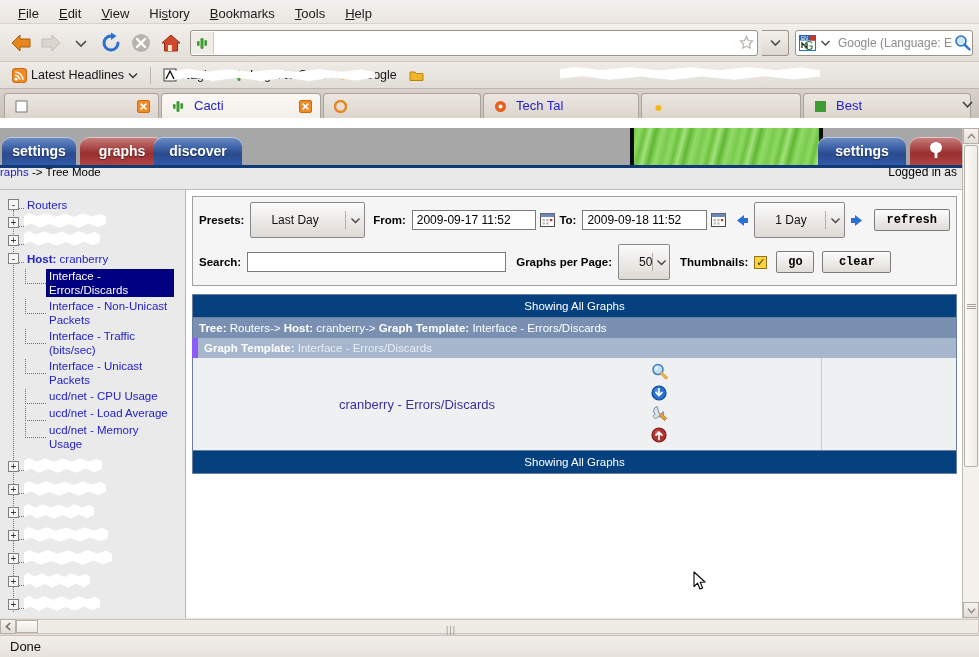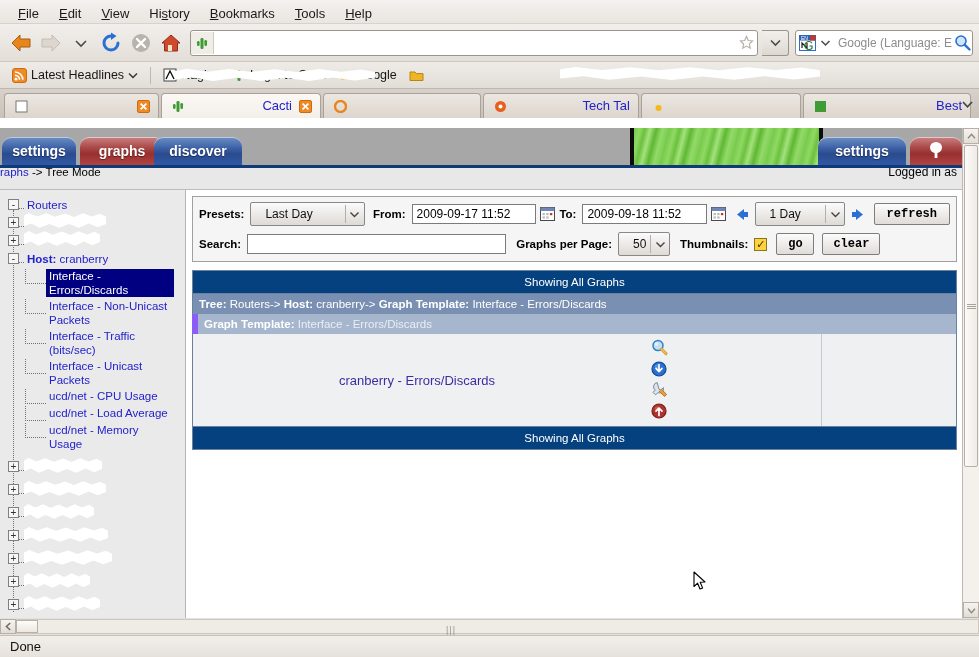--- a/index.html
+++ b/index.html
@@ -124,21 +124,20 @@
     min-width: 60px;
     display:flex; align-items:center;
     padding: 0 8px;
     margin-right: 2px;
     border-radius: 4px 4px 0 0;
     border:1px solid #a9a29a; border-bottom:none;
     background: linear-gradient(#ece7e2, #dcd5cd);
     font-size: 13px; color:#1c1c1c;
     position:relative; overflow:hidden;
     box-sizing: border-box;
-    text-align: right;
   }
   .tab.active { background: linear-gradient(#fbf8f5, #f3efea); }
   .tab .tfav { width:16px; height:16px; margin-right:5px; display:flex; align-items:center; justify-content:center; flex:none;}
   .tab .tlabel { flex:1; white-space:nowrap; overflow:hidden; }
   .tab .tclose { width:14px;height:14px; flex:none; margin-left:6px; display:flex;align-items:center;justify-content:center;}
   .tablistbtn {
     position:absolute; right:2px; bottom:4px;
     width:20px;height:20px; display:flex;align-items:center;justify-content:center;
   }
 
@@ -222,24 +221,24 @@
   .filterbox {
     border: 1px solid #a0a0a0;
     background: #f5f5f5;
     padding: 5px 6px;
     margin-bottom: 8px;
   }
   .frow { display:flex; align-items:center; margin-bottom: 6px; }
   .frow:last-child { margin-bottom:0; }
   .flabel { font-size: 11.5px; font-weight:bold; color:#000; margin-right:6px; white-space:nowrap;}
   .fsel {
-    height:24px; background: linear-gradient(#fbfbfb,#dedad5);
+    height:36px; background: linear-gradient(#fbfbfb,#dedad5);
     border:1px solid #888; border-radius:2px;
     display:flex;align-items:center;
-    font-size:12px; color:#111; padding-left:14px;
+    font-size:12px; color:#111; padding-left:20px;
     box-sizing:border-box;
   }
   .fsel .arrowbox {
     width:18px; height:18px; margin-left:auto;
     border-left:1px solid #b3b0ac;
     display:flex;align-items:center;justify-content:center;
   }
   .ftext {
     height:20px; background:#fff; border:1px solid #7b7b7b;
     font-size:12px; color:#000; padding: 0 4px;
@@ -803,21 +802,21 @@
               <span>50</span>
               <span class="arrowbox">
                 <svg width="11" height="7" viewBox="0 0 11 7">
                     <path d="M1.5 1.5 L5.5 5.5 L9.5 1.5" stroke="#444" stroke-width="1.4" fill="none"></path>
                   </svg>
               </span>
             </div>
             <div class="flabel" style="margin-left:10px">Thumbnails:</div>
             <div class="cbox">✓</div>
             <div class="btn" style="margin-left:9px;width:38px;padding:0">go</div>
-            <div class="btn" style="margin-left:8px;width:58px;padding:8px">clear</div>
+            <div class="btn" style="margin-left:8px;width:69px;padding:8px">clear</div>
           </div>
         </div>
 
         <div class="bluebar">Showing All Graphs</div>
 
         <div class="rowmid">
           <b>Tree:</b>
           <span>Routers-&gt;</span>
           <b>Host:</b>
           <span>cranberry-&gt;</span>

